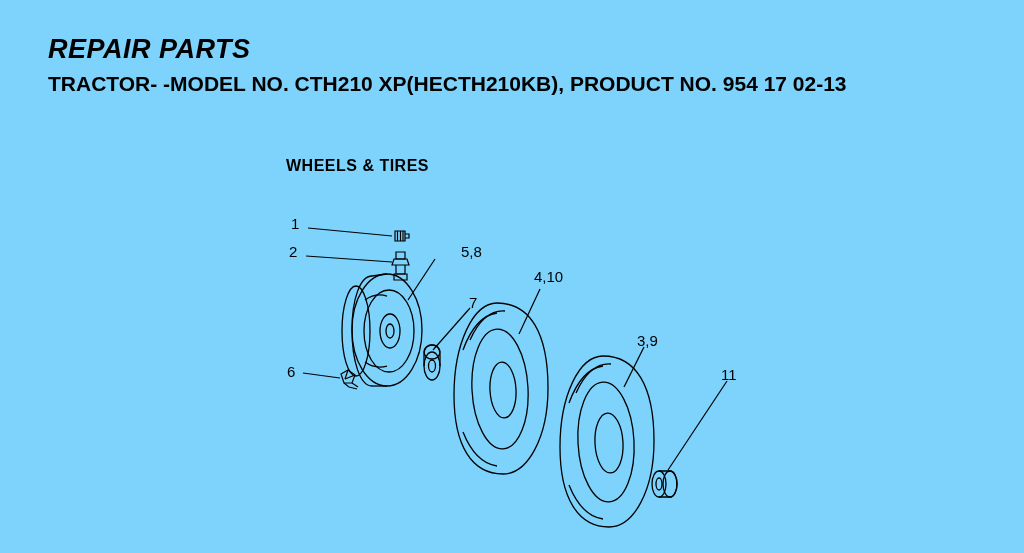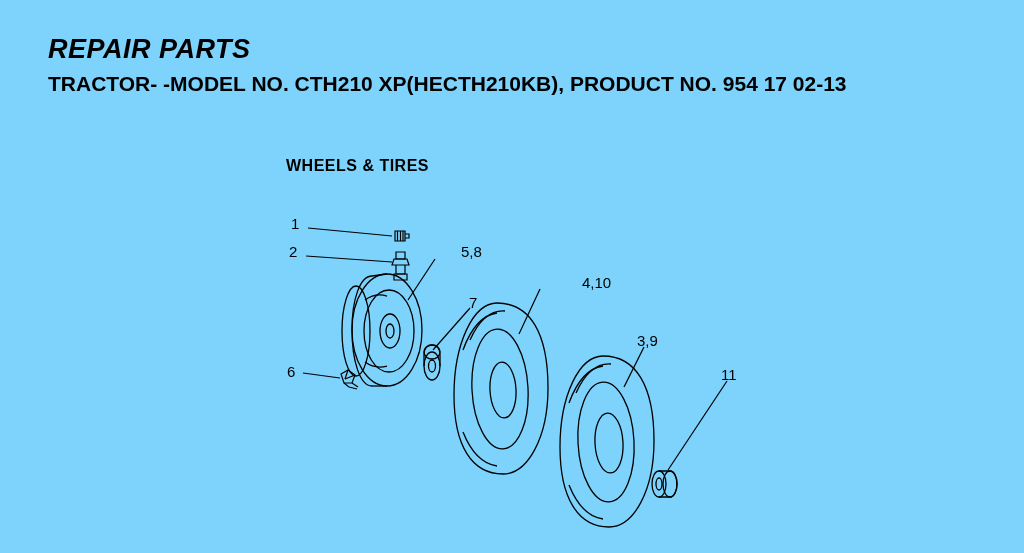--- a/index.html
+++ b/index.html
@@ -169,18 +169,18 @@
       <ellipse cx="670" cy="484" rx="7" ry="13"></ellipse>
       <ellipse cx="659" cy="484" rx="3" ry="6"></ellipse>
     </g>
 
   </svg>
 
   <div class="callout" style="left:291px; top:215px;">1</div>
   <div class="callout" style="left:289px; top:243px;">2</div>
   <div class="callout" style="left:437px; top:243px;margin-left:24px;">5,8</div>
   <div class="callout" style="left:469px; top:294px;">7</div>
-  <div class="callout" style="left:534px; top:274px;margin-left:48px;">4,10</div>
+  <div class="callout" style="left:534px; top:268px;">4,10</div>
   <div class="callout" style="left:637px; top:332px;">3,9</div>
   <div class="callout" style="left:721px; top:366px;text-align:center;">11</div>
   <div class="callout" style="left:287px; top:363px;">6</div>
 
 </div>
 
 </body></html>

